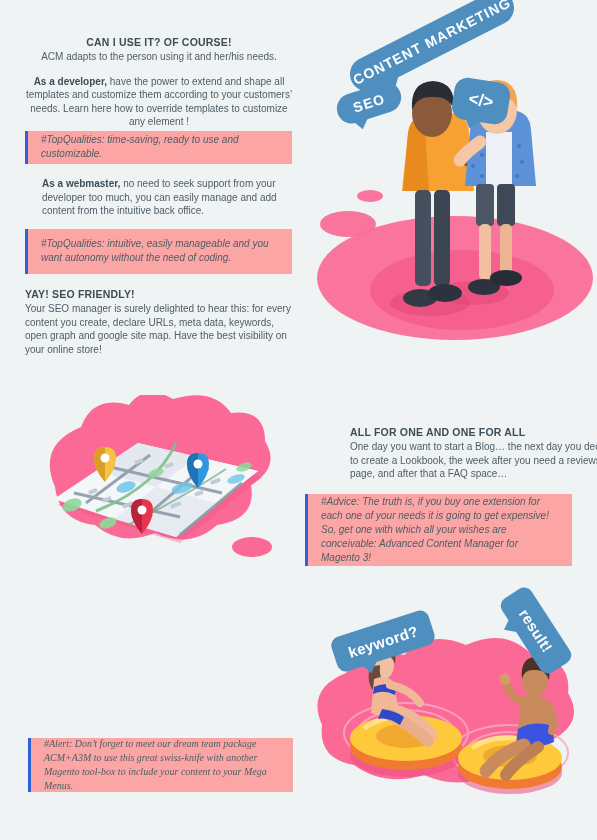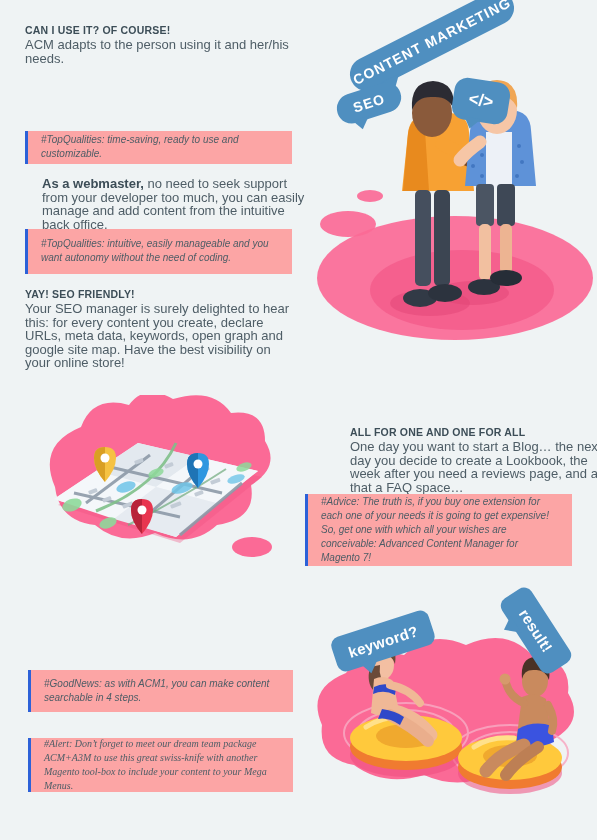--- a/index.html
+++ b/index.html
@@ -22,21 +22,21 @@
   h3.head {
     margin: 0 0 2px 0;
     font-size: 10.5px;
     font-weight: bold;
     letter-spacing: .2px;
     color: #3c4d57;
     text-transform: uppercase;
   }
   p.body {
     margin: 0 0 11px 0;
-    font-size: 13px;
+    font-size: 10px;
     line-height: 13.6px;
     color: #4e5d66;
   }
   p.body:last-child { margin-bottom: 0; }
   p.body b { color: #3c4d57; font-weight: bold; }
 
   
   .quote {
     position: absolute;
     background: #fca5a5;
@@ -142,23 +142,26 @@
     border-left: 8px solid transparent;
     border-right: 12px solid transparent;
     border-top: 13px solid #4f8fc0;
   }
 </style>
 </head>
 <body>
 
 <div class="page">
 
-  <div class="txt-col" style="left:25px; top:24px; width:268px;">
+  <div class="txt-col" style="left:25px; top:36px; width:268px;text-align:center;">
     <h3 class="head">CAN I USE IT? OF COURSE!</h3>
     <p class="body">ACM adapts to the person using it and her/his needs.</p>
+    <p class="body">
+      <b>As a developer,</b><span> have the power to extend and shape all templates and customize them according to your customers’ needs. Learn here how to override templates to customize any element !</span>
+    </p>
   </div>
 
   <div class="quote" style="left:25px; top:131px; width:267px; height:33px;">
     <span>#TopQualities: time-saving, ready to use and customizable.</span>
   </div>
 
   <div class="txt-col" style="left:25px; top:177px; width:268px;margin-left:17px;">
     <p class="body">
       <b>As a webmaster,</b><span> no need to seek support from your developer too much, you can easily manage and add content from the intuitive back office.</span>
     </p>
@@ -294,26 +297,23 @@
       </g>
     </svg>
   </div>
 
   <div class="txt-col" style="left:305px; top:426px; width:268px;margin-left:45px;">
     <h3 class="head">ALL FOR ONE AND ONE FOR ALL</h3>
     <p class="body">One day you want to start a Blog… the next day you decide to create a Lookbook, the week after you need a reviews page, and after that a FAQ space…</p>
   </div>
 
   <div class="quote" style="left:305px; top:494px; width:267px; height:72px;">
-    <span>#Advice: The truth is, if you buy one extension for each one of your needs it is going to get expensive! So, get one with which all your wishes are conceivable: Advanced Content Manager for Magento 7!</span>
-  </div>
-
-  <div class="quote" style="left:28px; top:670px; width:265px; height:42px;">
-    <span>#GoodNews: as with ACM1, you can make content searchable in 4 steps.</span>
-  </div>
+    <span>#Advice: The truth is, if you buy one extension for each one of your needs it is going to get expensive! So, get one with which all your wishes are conceivable: Advanced Content Manager for Magento 3!</span>
+  </div>
+
 
   <div class="quote" style="left:28px; top:738px; width:265px; height:54px;font-family:Liberation Serif, serif;">
     <span>#Alert: Don’t forget to meet our dream team package ACM+A3M to use this great swiss-knife with another Magento tool-box to include your content to your Mega Menus.</span>
   </div>
 
   <div class="illus" id="illus-pool">
     <svg width="285" height="225" viewBox="0 0 285 225">
 
       <path d="M12 120 q-16 -36 24 -52 q20 -28 58 -18 q26 -26 62 -10 q40 -18 66 10 q40 4 36 38 q18 30 -18 48 q-10 34 -56 32 q-34 18 -70 2 q-40 12 -70 -10 q-36 -6 -32 -40 z" fill="#fb6a96"></path>
 

